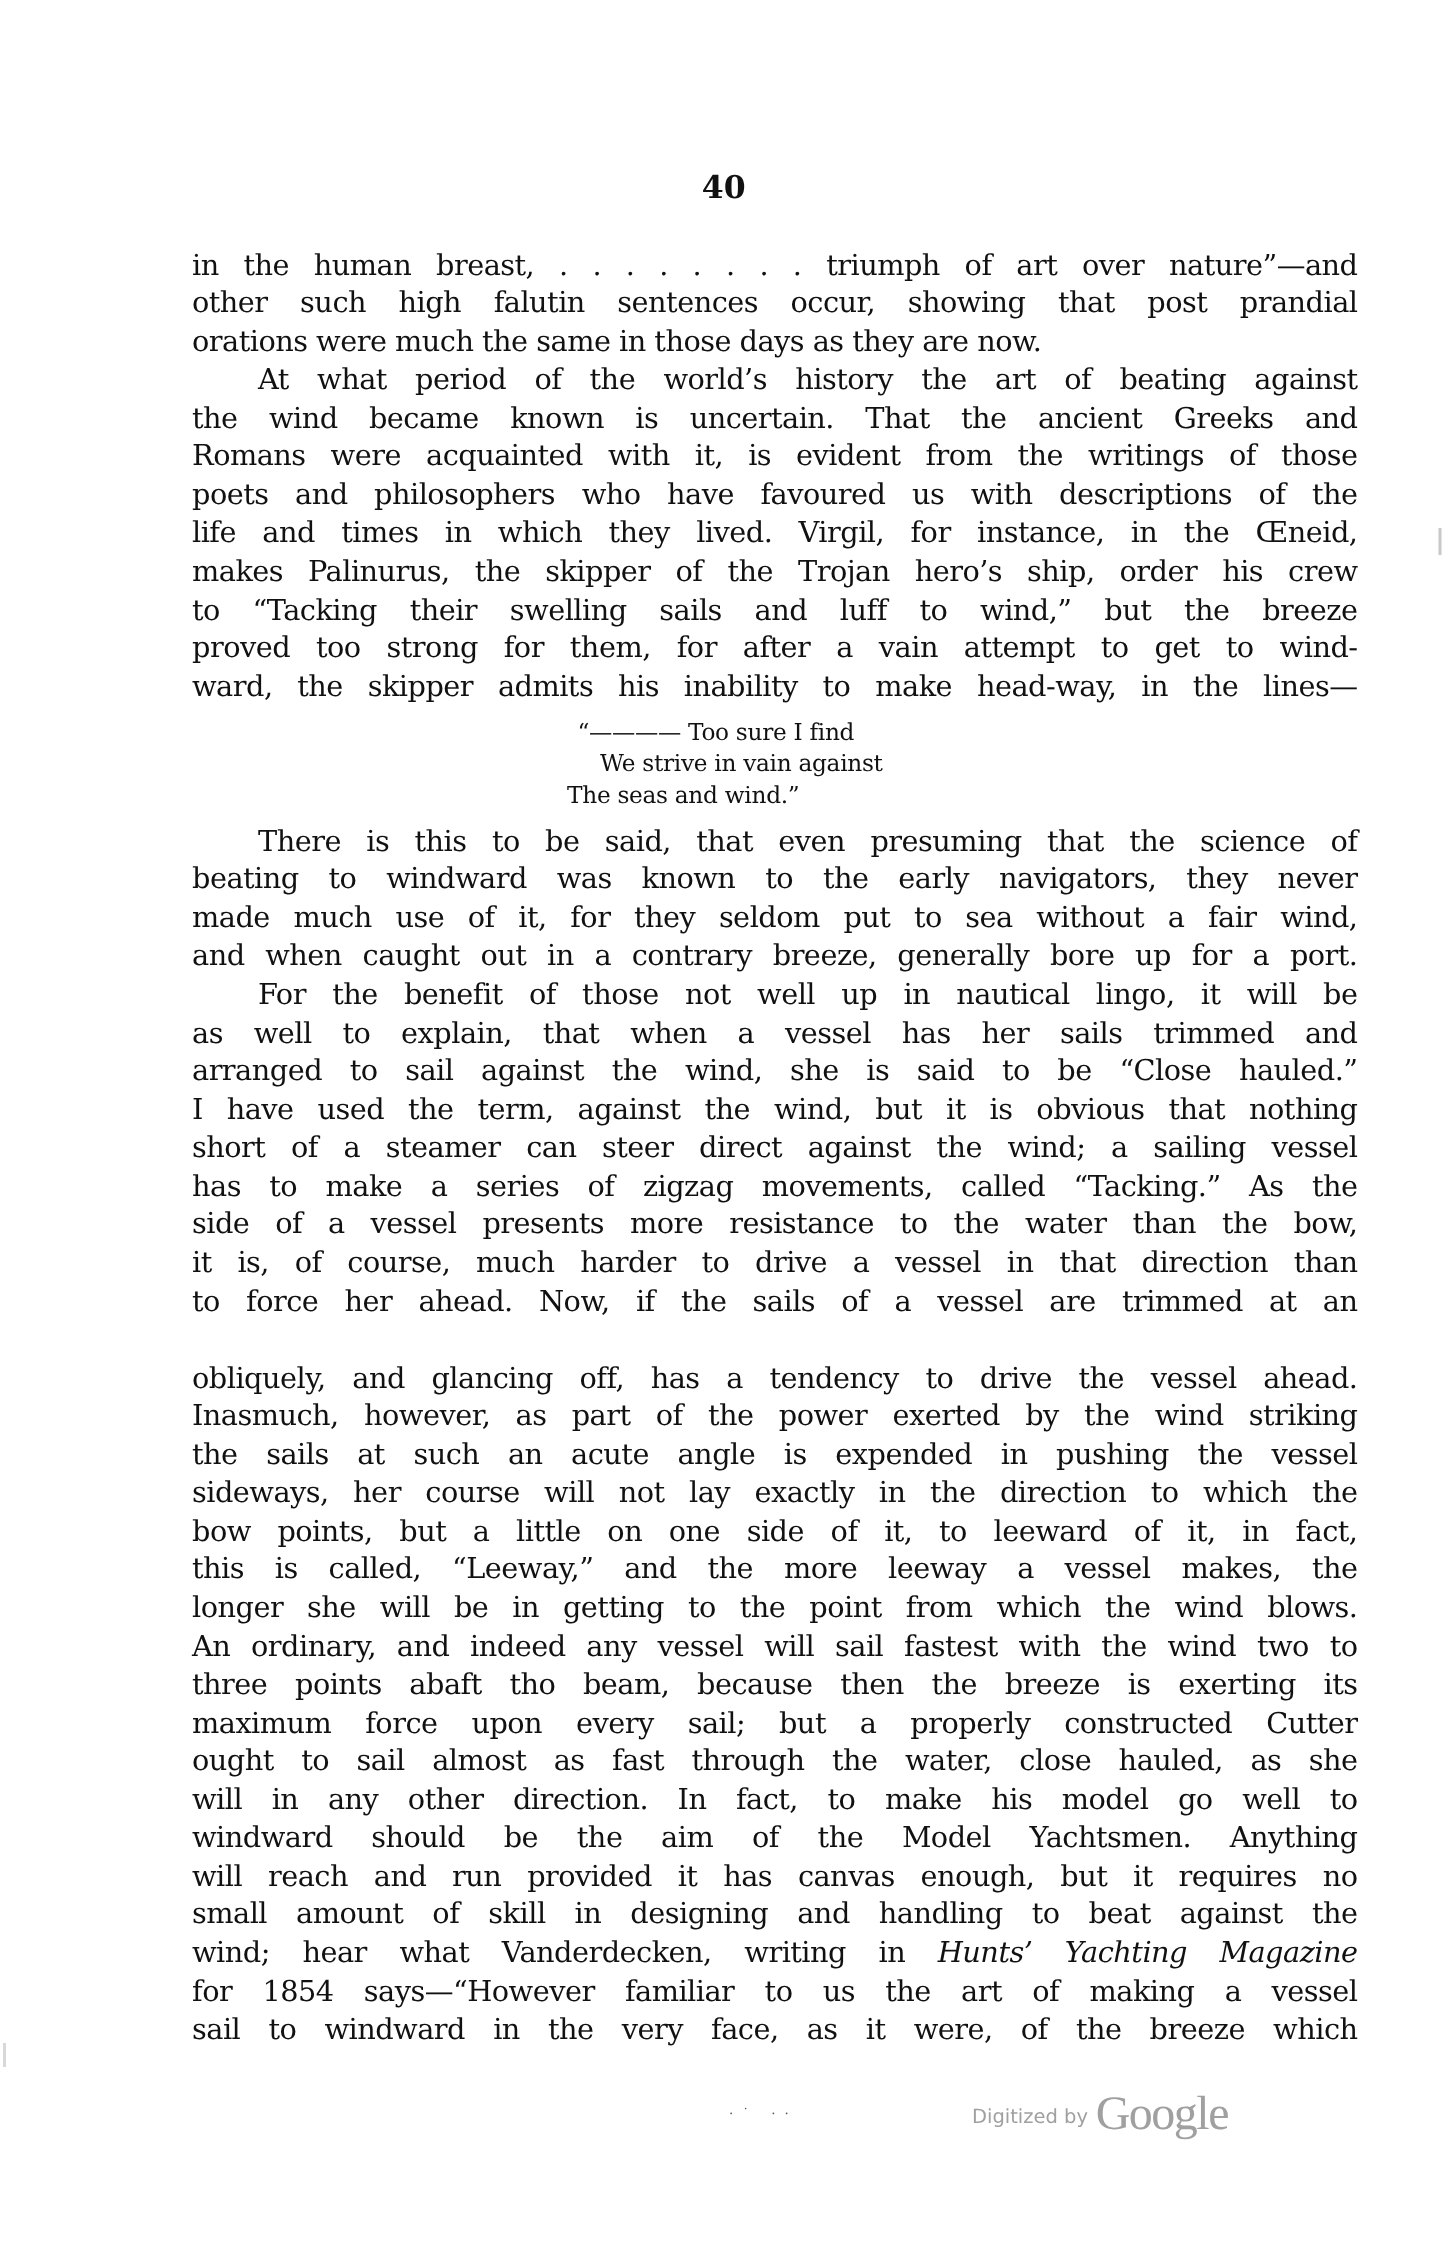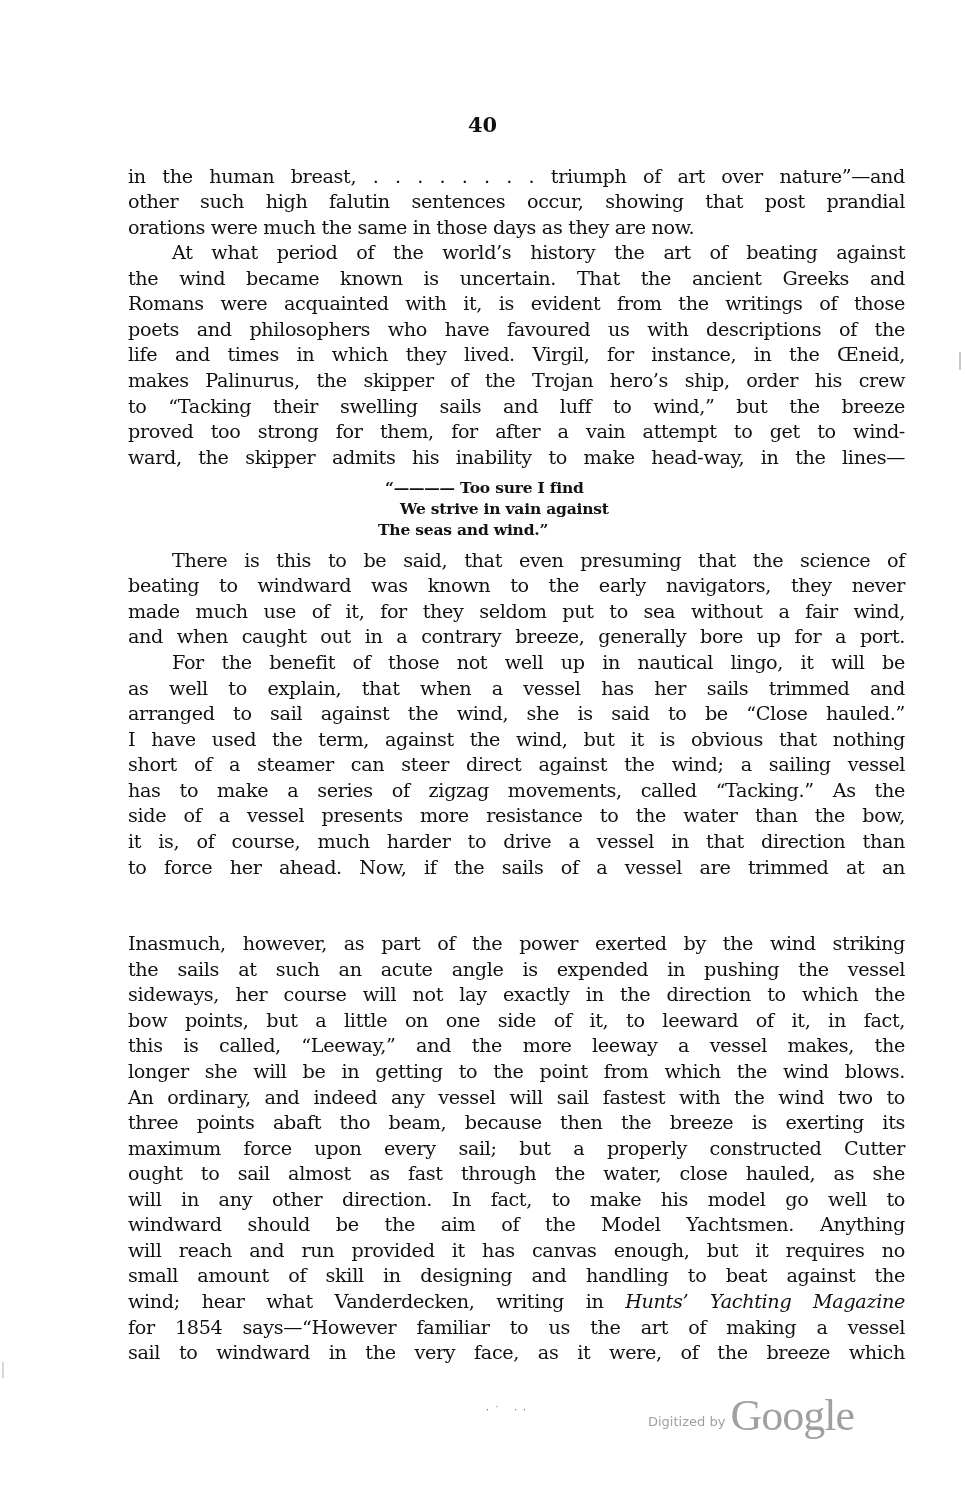--- a/index.html
+++ b/index.html
@@ -17,30 +17,30 @@
   .line {
     position: absolute; left: 128px; width: 777px;
     font-size: 19.2px; line-height: 24px; height: 24px;
     white-space: nowrap; text-align: justify; text-align-last: justify;
     letter-spacing: -0.35px;
     font-weight: 400;
   }
   .line.last { text-align-last: left; }
   .line.indent { padding-left: 44px; width: 733px; }
   .poem {
-    position: absolute; font-size: 15.5px; line-height: 20px; font-weight: bold;
+    position: absolute; font-size: 15.5px; line-height: 20px; font-weight: normal;
     white-space: nowrap; letter-spacing: -0.2px;
   }
   em.mag { font-style: italic; }
   .google {
     position: absolute; left: 648px; top: 1390px; color: #a0a0a0;
     white-space: nowrap;
   }
   .google .small { font-family: "DejaVu Sans", sans-serif; font-size: 13px; vertical-align: 4px; }
-  .google .big { font-family: "Liberation Serif", serif; font-size: 44px; letter-spacing: -1px; margin-top: 16px; }
+  .google .big { font-family: "Liberation Serif", serif; font-size: 32px; letter-spacing: -1px; margin-top: 16px; }
   .specks { position: absolute; left: 486px; top: 1405px; font-size: 9px; color: #555; letter-spacing: 6px; }
   .margin-mark { position: absolute; left: 959px; top: 352px; width: 2px; height: 18px; background: #c8c8c8; }
   .margin-mark-left { position: absolute; left: 2px; top: 1362px; width: 2px; height: 16px; background: #d8d8d8; }
 </style>
 </head>
 <body>
 
 <div class="page">
   <div class="margin-mark"></div>
   <div class="margin-mark-left"></div>
@@ -72,20 +72,21 @@
 
   <div class="line indent" style="top:651px">For the benefit of those not well up in nautical lingo, it will be</div>
   <div class="line" style="top:677px">as well to explain, that when a vessel has her sails trimmed and</div>
   <div class="line" style="top:702px">arranged to sail against the wind, she is said to be “Close hauled.”</div>
   <div class="line" style="top:728px">I have used the term, against the wind, but it is obvious that nothing</div>
   <div class="line" style="top:753px">short of a steamer can steer direct against the wind; a sailing vessel</div>
   <div class="line" style="top:779px">has to make a series of zigzag movements, called “Tacking.”  As the</div>
   <div class="line" style="top:804px">side of a vessel presents more resistance to the water than the bow,</div>
   <div class="line" style="top:830px">it is, of course, much harder to drive a vessel in that direction than</div>
   <div class="line" style="top:856px">to force her ahead.  Now, if the sails of a vessel are trimmed at an</div>
+  <div class="line" style="top:907px">obliquely, and glancing off, has a tendency to drive the vessel ahead.</div>
   <div class="line" style="top:932px">Inasmuch, however, as part of the power exerted by the wind striking</div>
   <div class="line" style="top:958px">the sails at such an acute angle is expended in pushing the vessel</div>
   <div class="line" style="top:983px">sideways, her course will not lay exactly in the direction to which the</div>
   <div class="line" style="top:1009px">bow points, but a little on one side of it, to leeward of it, in fact,</div>
   <div class="line" style="top:1034px">this is called, “Leeway,” and the more leeway a vessel makes, the</div>
   <div class="line" style="top:1060px">longer she will be in getting to the point from which the wind blows.</div>
   <div class="line" style="top:1086px">An ordinary, and indeed any vessel will sail fastest with the wind two to</div>
   <div class="line" style="top:1111px">three points abaft tho beam, because then the breeze is exerting its</div>
   <div class="line" style="top:1137px">maximum force upon every sail; but a properly constructed Cutter</div>
   <div class="line" style="top:1162px">ought to sail almost as fast through the water, close hauled, as she</div>

